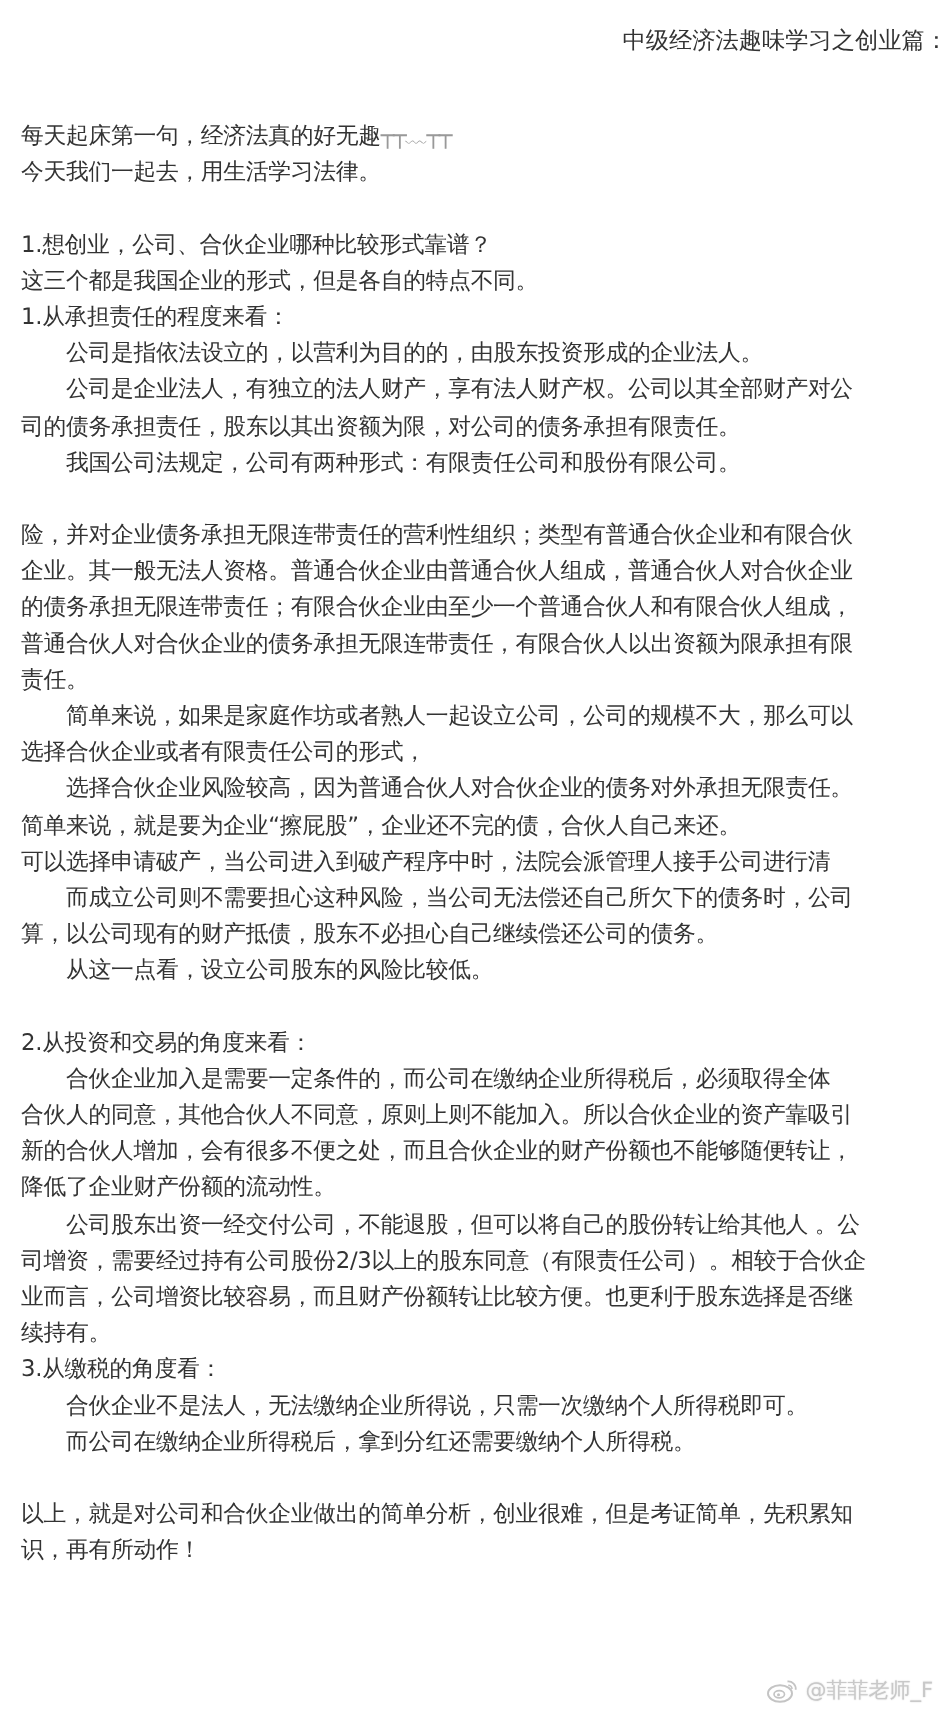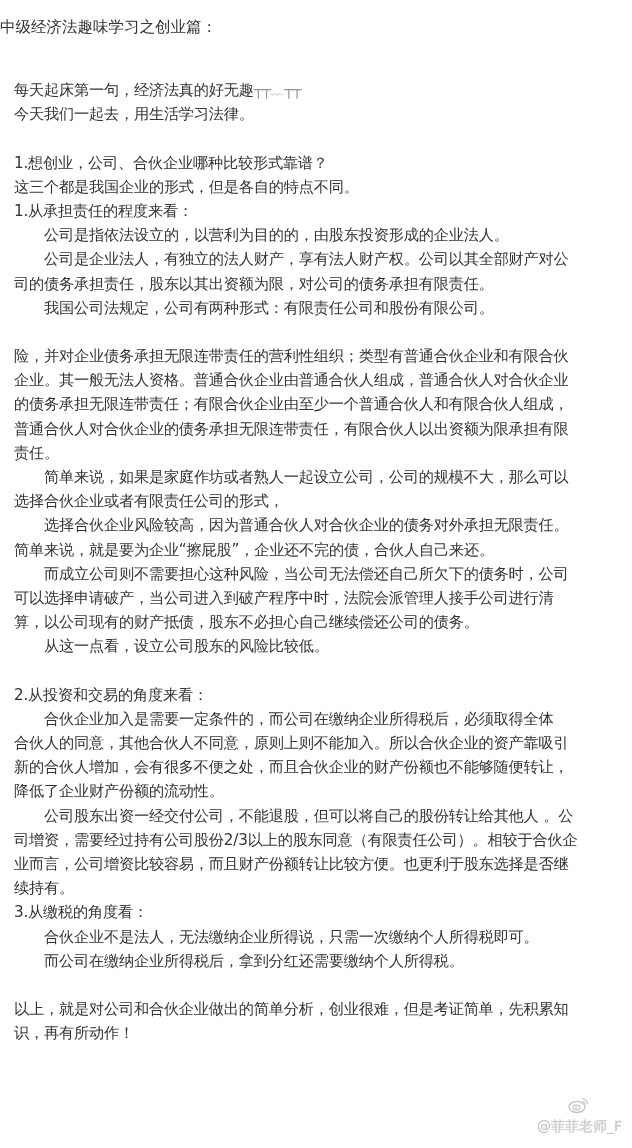--- a/index.html
+++ b/index.html
@@ -3,36 +3,35 @@
 <meta charset="utf-8">
 <style>
   html, body { margin: 0; padding: 0; background: #ffffff; }
   body {
     width: 632px; height: 1148px; overflow: hidden; position: relative;
     font-family: "DejaVu Sans", "Liberation Sans", sans-serif;
     color: #333333;
   }
   .title {
     position: absolute; left: 0; width: 632px; top: 15px;
-    text-align: left; font-size: 15.5px; line-height: 24px; color: #333;
+    text-align: right; font-size: 15.5px; line-height: 24px; color: #333;
   }
   .body {
     position: absolute; left: 14px; top: 78px; width: 600px;
     font-size: 15.2px; line-height: 24.2px; letter-spacing: -0.2px;
   }
   .line { white-space: nowrap; height: 24.2px; }
   .indent { padding-left: 30px; }
   .blank { height: 24.2px; }
   .emo { color: #999; letter-spacing: -1px; }
   .watermark {
     position: absolute; right: 10px; bottom: 12px;
     display: flex; align-items: center; gap: 4px;
     color: #c8c8c8; font-size: 14px;
     text-shadow: 0 0 2px #fff, 0 0 1px #bbb;
-    flex-direction: column;
   }
   .weibo-icon { width: 22px; height: 18px; }
 </style>
 </head>
 <body>
 
 <div class="title">中级经济法趣味学习之创业篇：</div>
 
 <div class="body">
   <div class="line">
@@ -51,22 +50,22 @@
       <div class="blank"></div>
       <div class="line">险，并对企业债务承担无限连带责任的营利性组织；类型有普通合伙企业和有限合伙</div>
       <div class="line">企业。其一般无法人资格。普通合伙企业由普通合伙人组成，普通合伙人对合伙企业</div>
       <div class="line">的债务承担无限连带责任；有限合伙企业由至少一个普通合伙人和有限合伙人组成，</div>
       <div class="line">普通合伙人对合伙企业的债务承担无限连带责任，有限合伙人以出资额为限承担有限</div>
       <div class="line">责任。</div>
       <div class="line indent">简单来说，如果是家庭作坊或者熟人一起设立公司，公司的规模不大，那么可以</div>
       <div class="line">选择合伙企业或者有限责任公司的形式，</div>
       <div class="line indent">选择合伙企业风险较高，因为普通合伙人对合伙企业的债务对外承担无限责任。</div>
       <div class="line">简单来说，就是要为企业“擦屁股”，企业还不完的债，合伙人自己来还。</div>
+      <div class="line">可以选择申请破产，当公司进入到破产程序中时，法院会派管理人接手公司进行清</div>
       <div class="line indent">而成立公司则不需要担心这种风险，当公司无法偿还自己所欠下的债务时，公司</div>
-      <div class="line">可以选择申请破产，当公司进入到破产程序中时，法院会派管理人接手公司进行清</div>
       <div class="line">算，以公司现有的财产抵债，股东不必担心自己继续偿还公司的债务。</div>
       <div class="line indent">从这一点看，设立公司股东的风险比较低。</div>
       <div class="blank"></div>
       <div class="line">2.从投资和交易的角度来看：</div>
       <div class="line indent">合伙企业加入是需要一定条件的，而公司在缴纳企业所得税后，必须取得全体</div>
       <div class="line">合伙人的同意，其他合伙人不同意，原则上则不能加入。所以合伙企业的资产靠吸引</div>
       <div class="line">新的合伙人增加，会有很多不便之处，而且合伙企业的财产份额也不能够随便转让，</div>
       <div class="line">降低了企业财产份额的流动性。</div>
       <div class="line indent">公司股东出资一经交付公司，不能退股，但可以将自己的股份转让给其他人 。公</div>
       <div class="line">司增资，需要经过持有公司股份2/3以上的股东同意（有限责任公司）。相较于合伙企</div>

